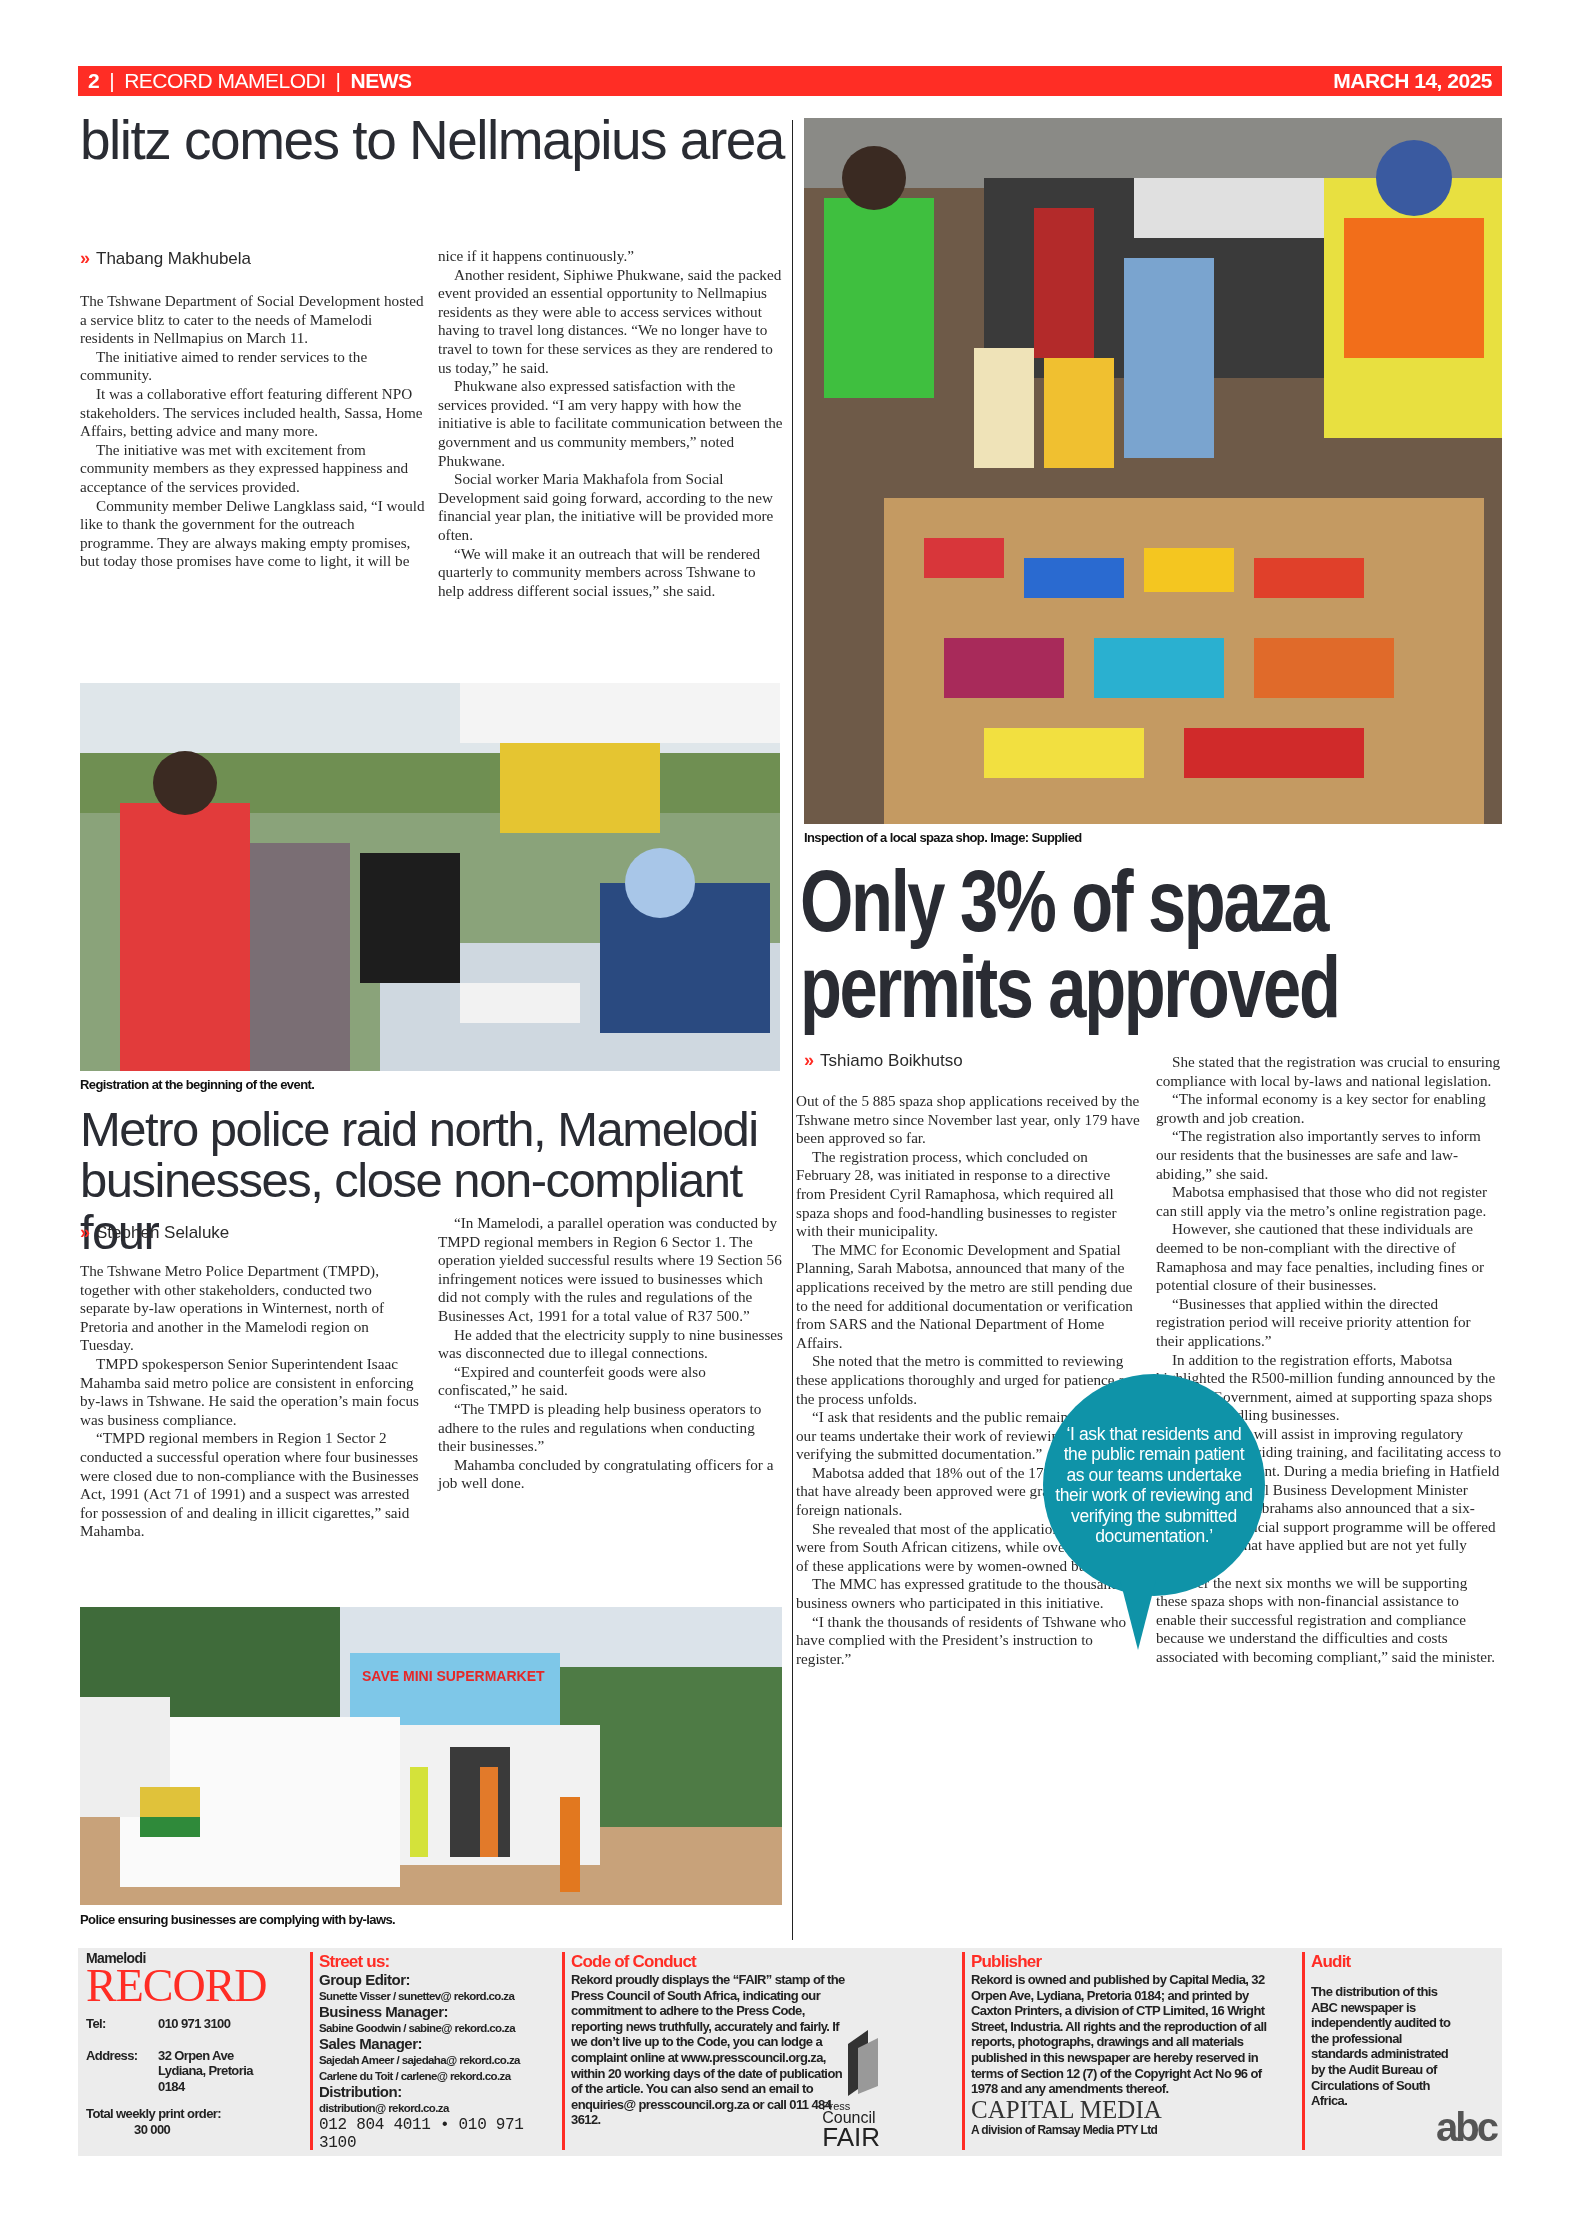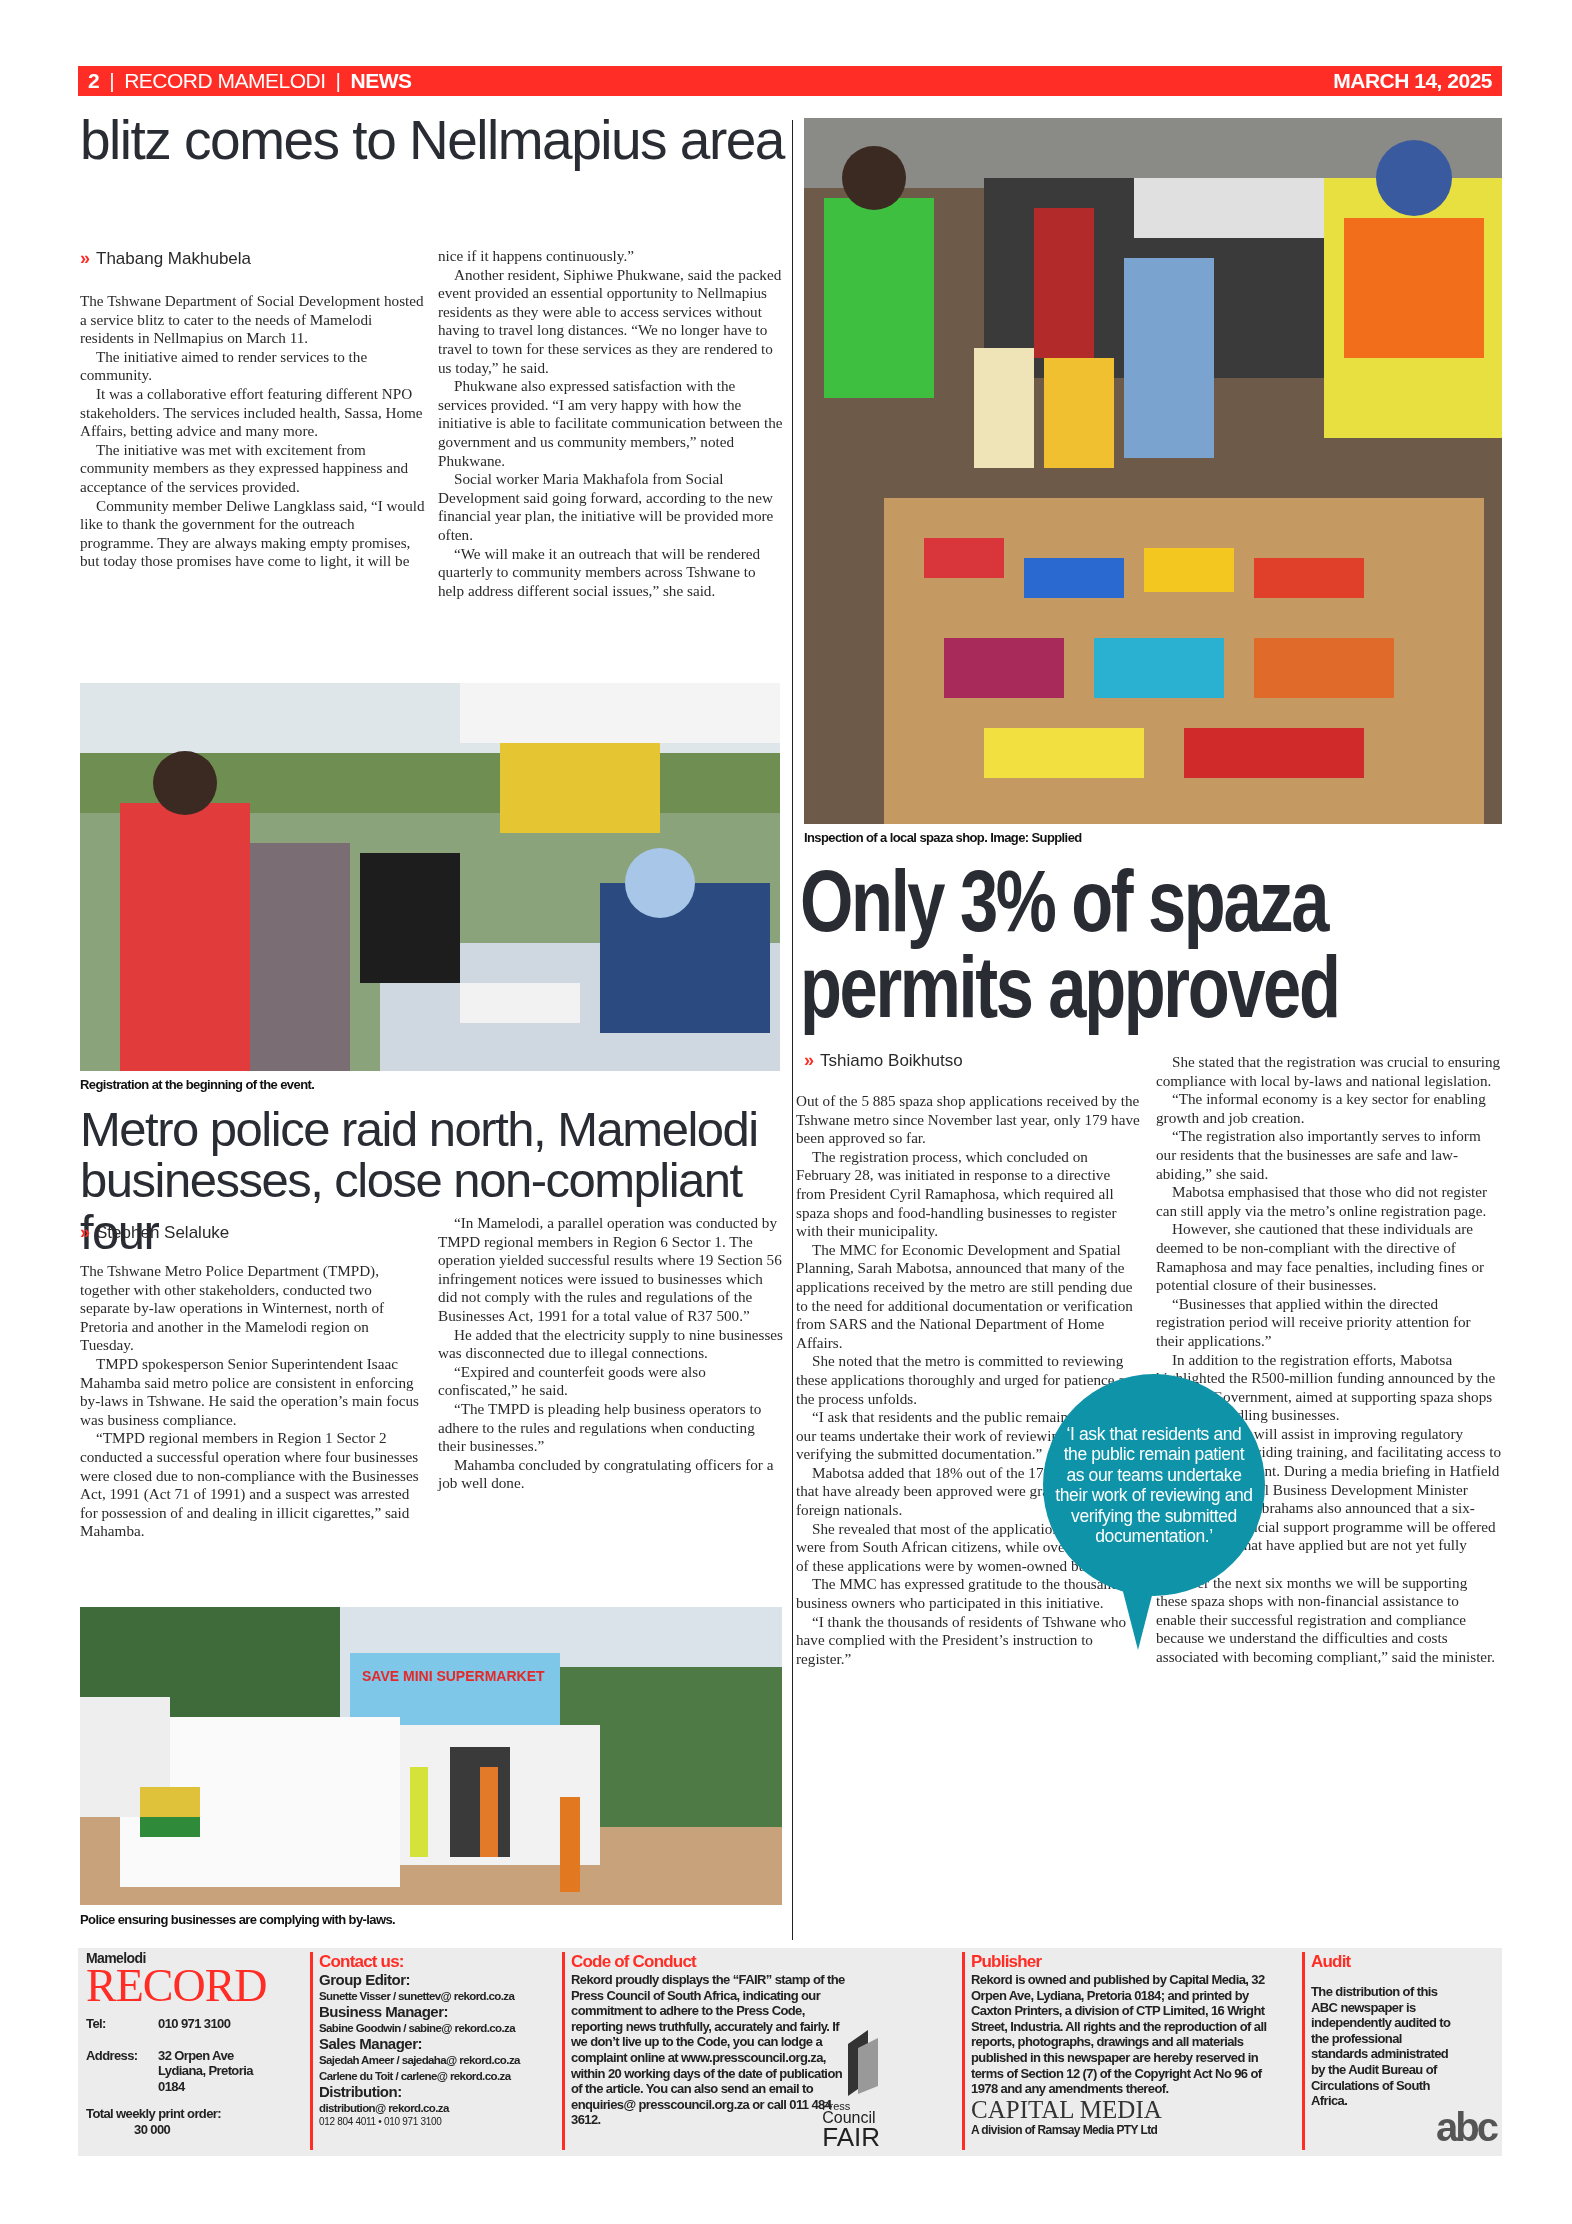--- a/index.html
+++ b/index.html
@@ -208,31 +208,31 @@
         <div>32 Orpen Ave</div>
         <div>Lydiana, Pretoria</div>
         <div>0184</div>
       </span>
     </div>
     <div class="fb" style="margin-top:12px;">Total weekly print order:</div>
     <div class="fb" style="margin-left:48px;">30 000</div>
   </div>
 
   <div class="fsec" style="left:232px; width:258px;">
-    <div class="fh">Contact us:</div>
+    <div class="fh">Street us:</div>
     <div class="fsub">Group Editor:</div>
     <div class="fsmall">Sunette Visser / sunettev@ rekord.co.za</div>
     <div class="fsub">Business Manager:</div>
     <div class="fsmall">Sabine Goodwin / sabine@ rekord.co.za</div>
     <div class="fsub">Sales Manager:</div>
     <div class="fsmall">Sajedah Ameer / sajedaha@ rekord.co.za</div>
     <div class="fsmall">Carlene du Toit / carlene@ rekord.co.za</div>
     <div class="fsub">Distribution:</div>
     <div class="fsmall">distribution@ rekord.co.za</div>
-    <div style="font-size:10px; letter-spacing:-0.3px;">012 804 4011 • 010 971 3100</div>
+    <div style="font-size:16px; letter-spacing:-0.3px;font-family:Liberation Mono, monospace;">012 804 4011 • 010 971 3100</div>
   </div>
 
   <div class="fsec" style="left:484px; width:330px;">
     <div class="fh">Code of Conduct</div>
     <div class="fb" style="width:275px; padding-right:0;">Rekord proudly displays the “FAIR” stamp of the Press Council of South Africa, indicating our commitment to adhere to the Press Code, reporting news truthfully, accurately and fairly. If we don’t live up to the Code, you can lodge a complaint online at www.presscouncil.org.za, within 20 working days of the date of publication of the article. You can also send an email to enquiries@ presscouncil.org.za or call 011 484 3612.</div>
     <div style="position:absolute; right:12px; bottom:0; display:flex; align-items:flex-end; gap:4px;flex-direction:column;">
       <svg width="36" height="70" viewBox="0 0 36 70">
         <polygon points="4,18 24,4 24,56 4,70" fill="#333"></polygon>
         <polygon points="14,22 34,12 34,60 14,68" fill="#999"></polygon>
       </svg>

